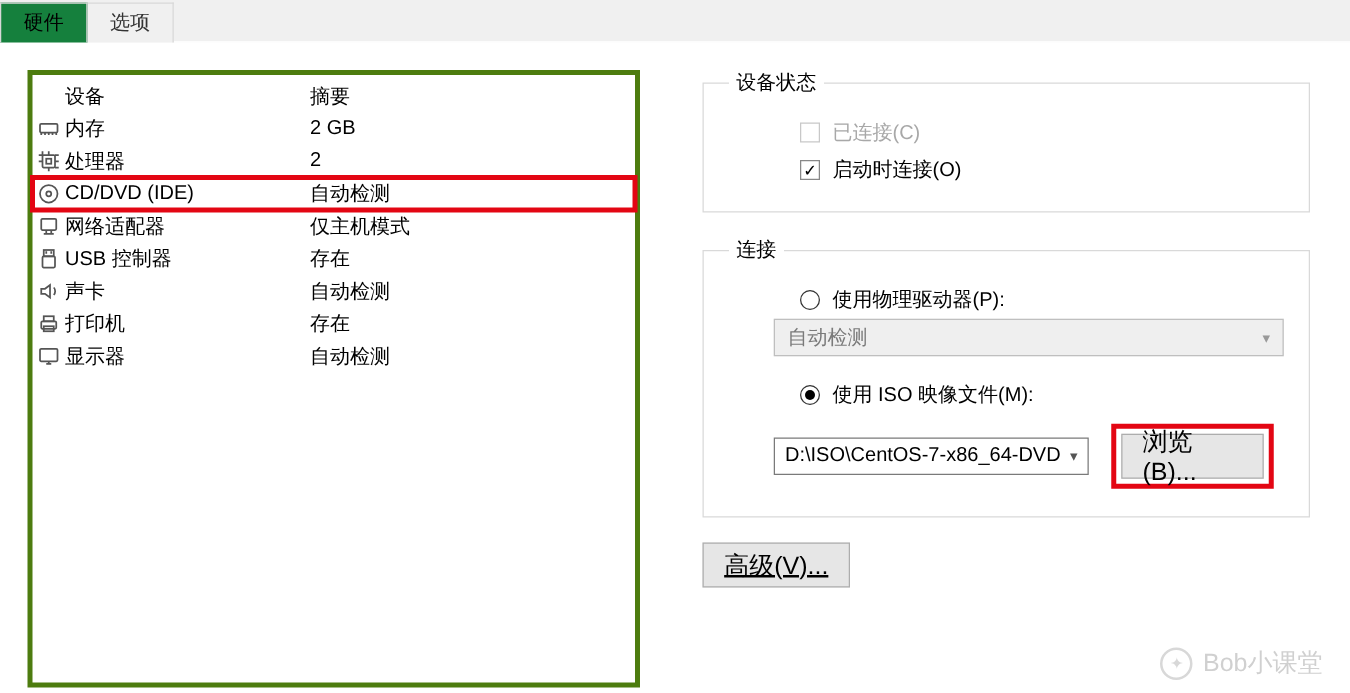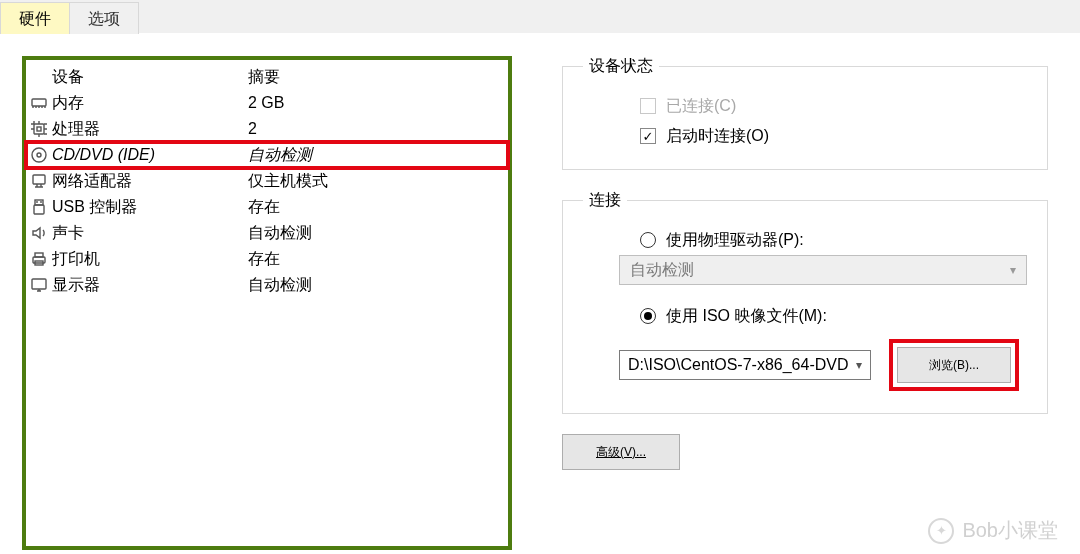--- a/index.html
+++ b/index.html
@@ -28,21 +28,21 @@
     line-height: 20px;
     border: 1px solid #d8d8d8;
     border-bottom: none;
     background: #f0f0f0;
     margin-right: 0;
     color: #333;
     position: relative;
     top: 1px;
   }
   .tab.active {
-    background: #fef9c3;
+    background: #15803d;
     border-color: #d8d8d8;
     color: #000;
     z-index: 2;
   }
   .tab:not(.active) { border-left: none; }
 
   .content {
     display: flex;
     padding: 22px 6px 0 22px;
     height: calc(100% - 34px);
@@ -68,21 +68,20 @@
   .col-sum { flex: 1; }
   .dev-icon {
     width: 18px; height: 18px; flex: 0 0 18px;
     display: inline-flex; align-items: center; justify-content: center;
     color: #555;
   }
   .dev-icon svg { width: 18px; height: 18px; stroke: #555; fill: none; stroke-width: 1.4; }
   .device-row.highlight {
     outline: 4px solid #e30613;
     outline-offset: -2px;
-    font-style: italic;
   }
 
   
   .right-panel {
     flex: 1;
     padding-left: 50px;
     padding-right: 26px;
     position: relative;
   }
   fieldset.group {
@@ -148,21 +147,21 @@
   }
   .iso-combo .chev { position: absolute; right: 8px; color: #555; font-size: 12px; }
 
   .btn {
     height: 36px;
     padding: 0 16px;
     background: #e6e6e6;
     border: 1px solid #adadad;
     display: inline-flex; align-items: center; justify-content: center;
     cursor: default;
-    font-size: 12px;
+    font-size: 20px;
   }
   .browse-wrap {
     padding: 4px;
     border: 4px solid #e30613;
     display: inline-flex;
   }
   .browse-wrap .btn { width: 114px; }
 
   .advanced-row {
     display: flex; justify-content: flex-start;

